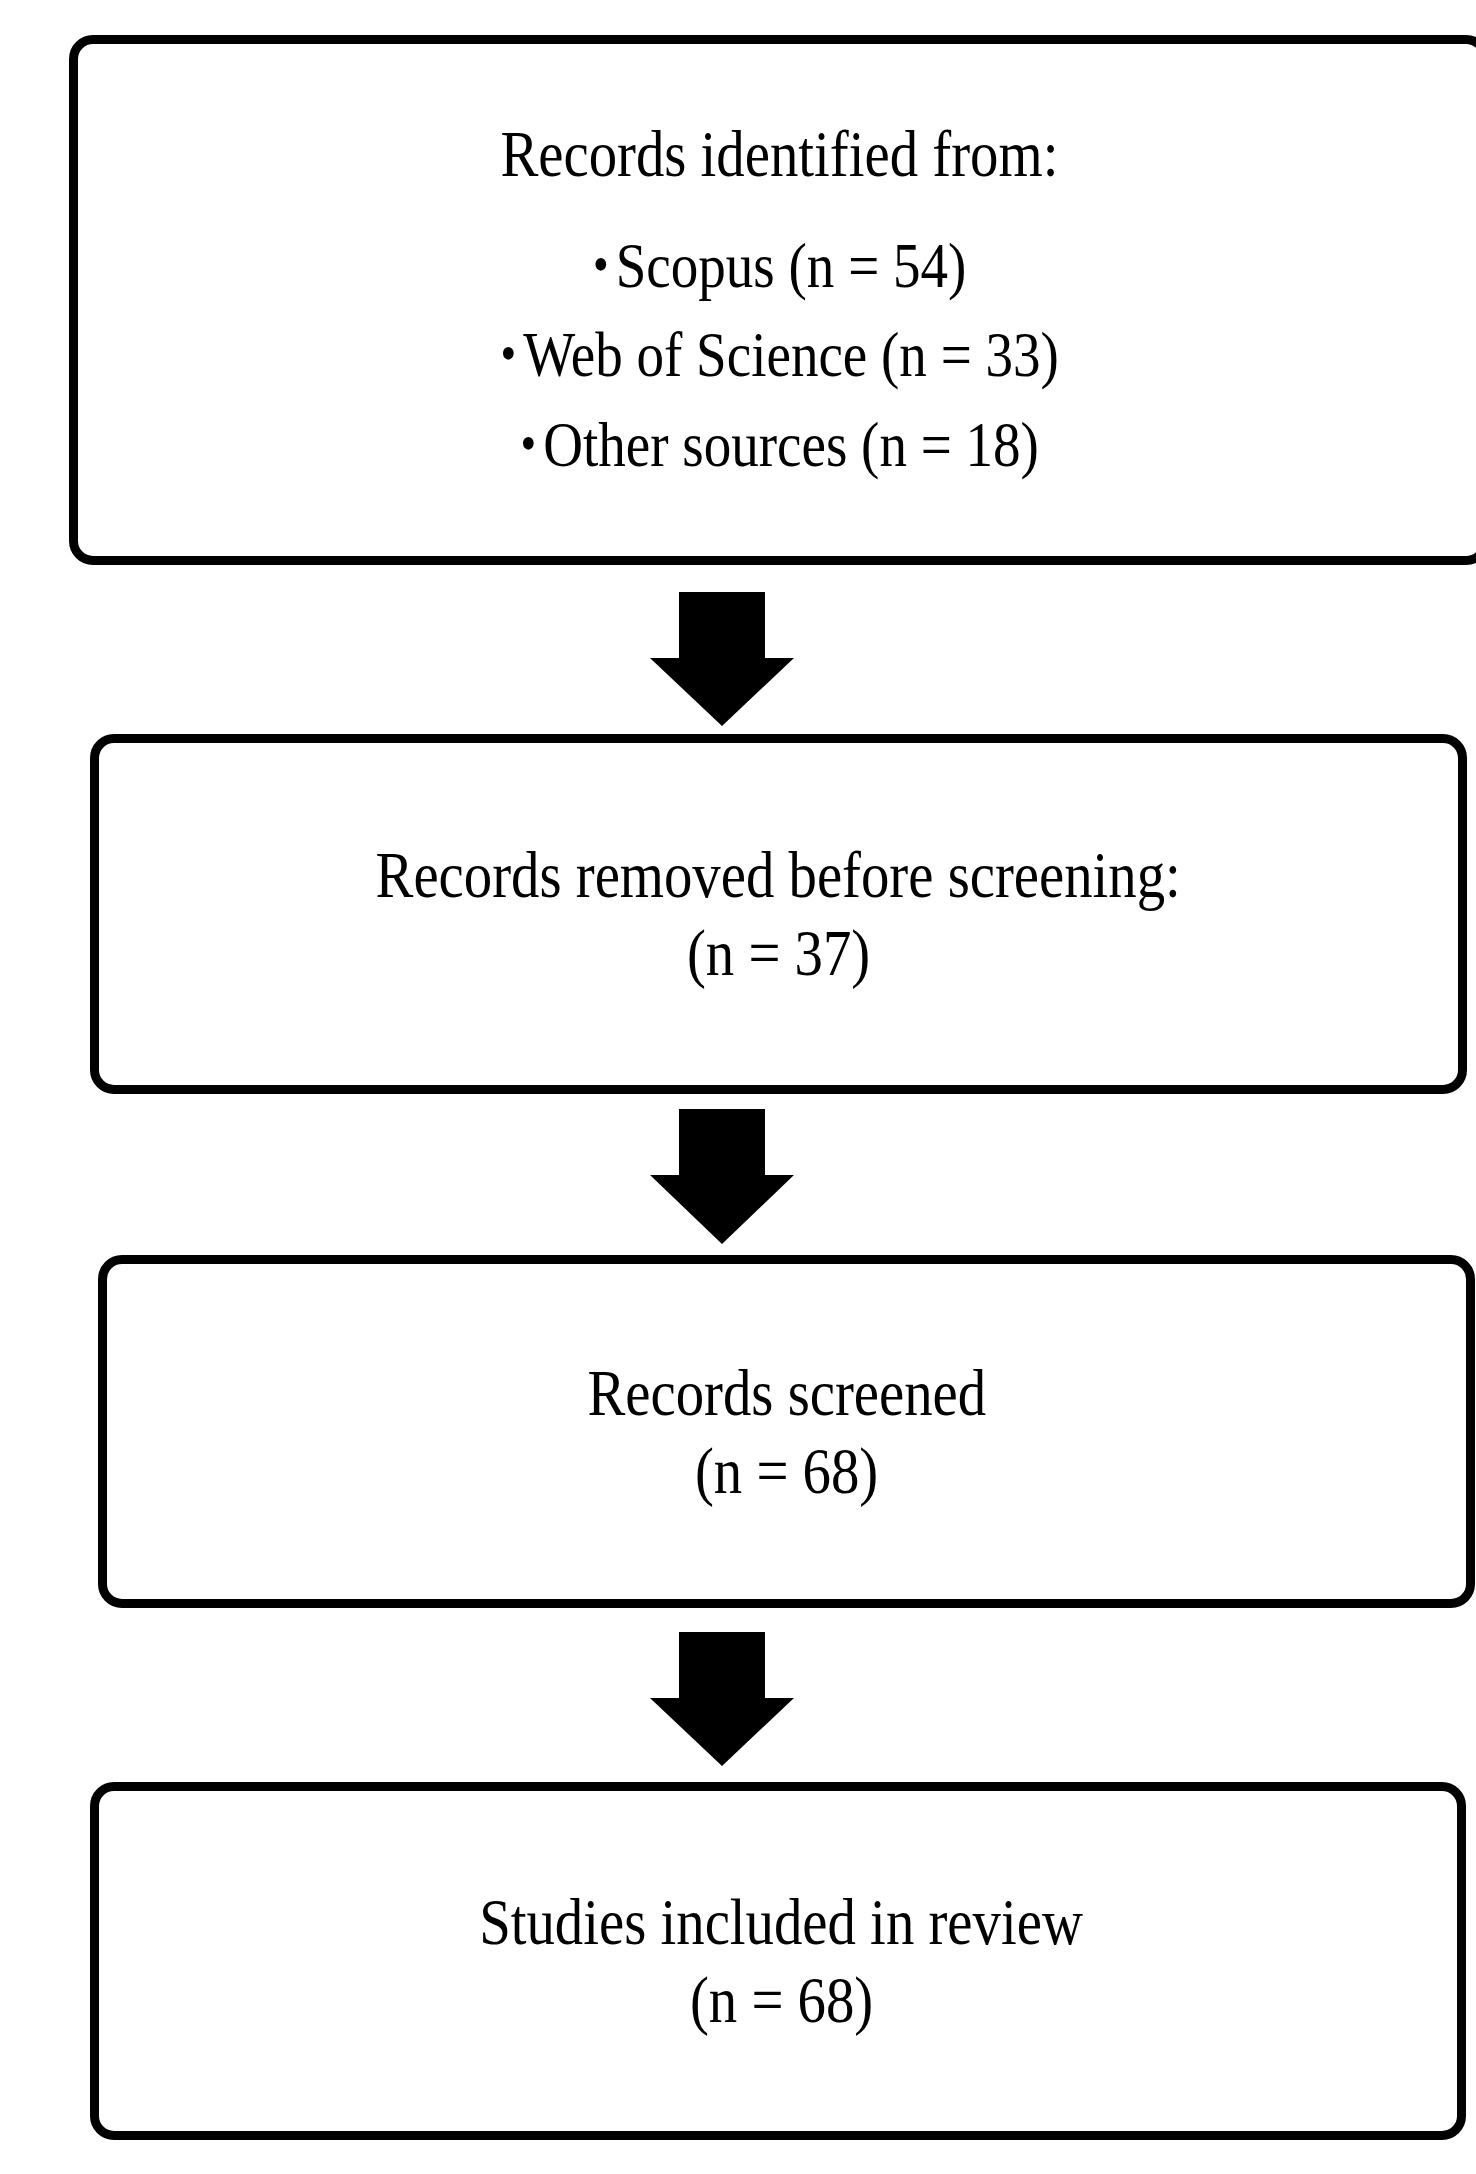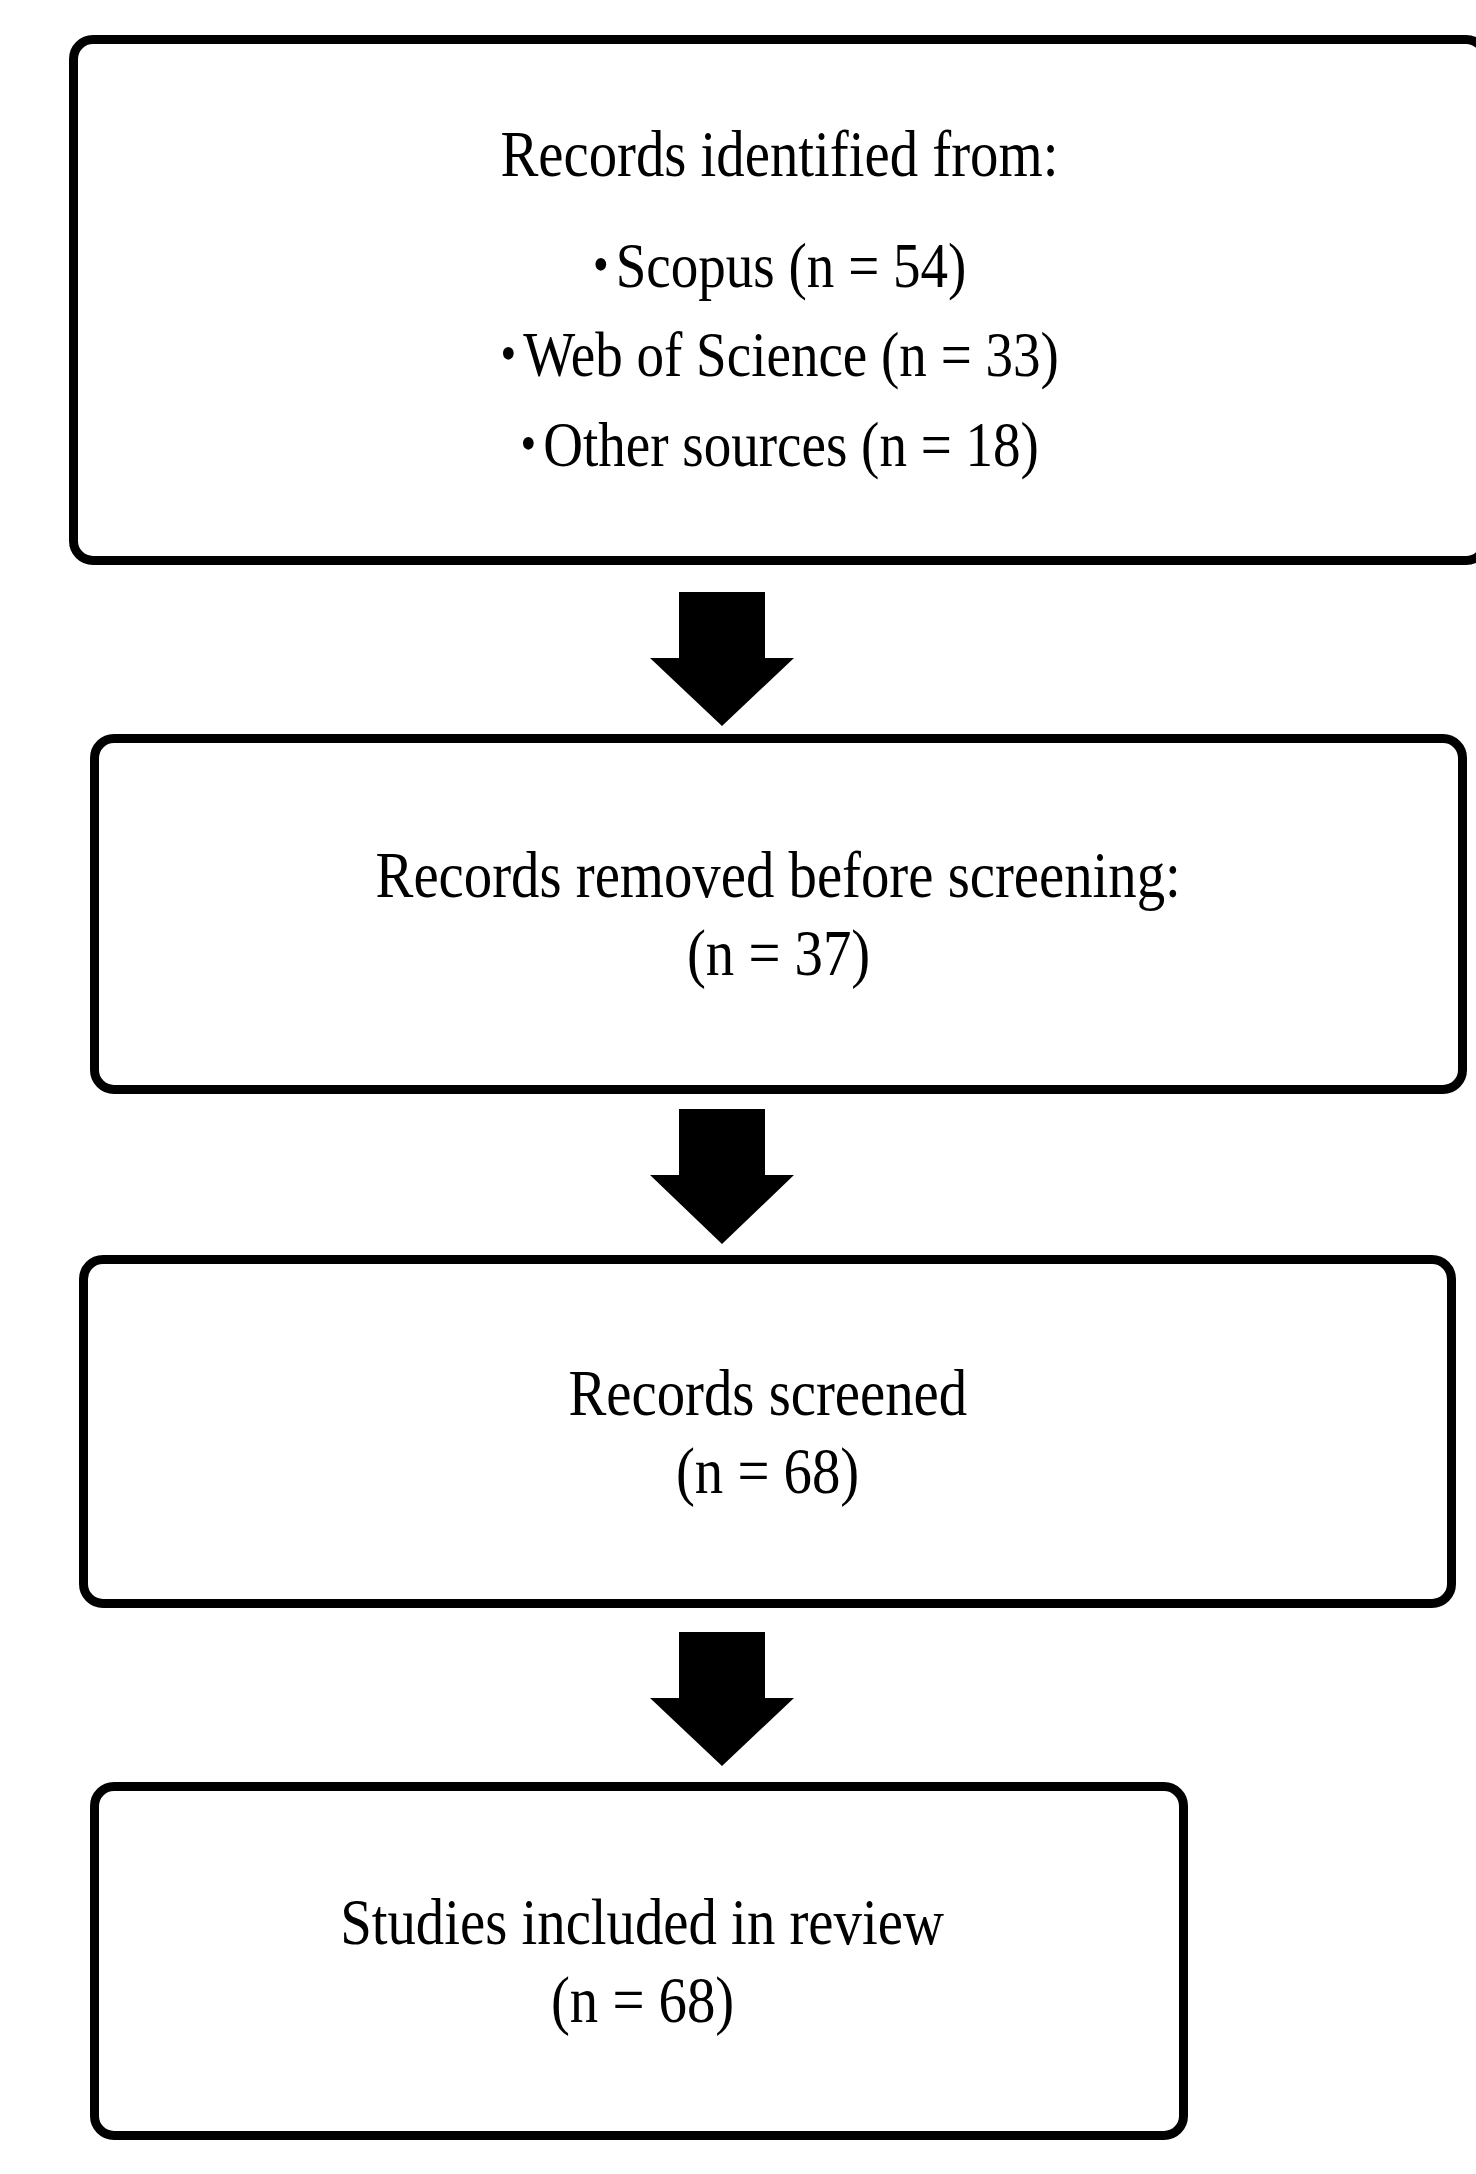--- a/index.html
+++ b/index.html
@@ -32,22 +32,22 @@
     display: flex;
     flex-direction: column;
     align-items: center;
     justify-content: center;
     text-align: center;
     margin-left: 45px;
   }
 
   .node-1 { left: 24px;  top: 35px;   width: 1421px; height: 530px; }
   .node-2 { left: 45px;  top: 734px;  width: 1377px; height: 360px; }
-  .node-3 { left: 34px;  top: 1255px; width: 1377px; height: 353px; }
-  .node-4 { left: 45px;  top: 1782px; width: 1098px; height: 358px; padding-left: 7px; }
+  .node-3 { left: 53px;  top: 1255px; width: 1377px; height: 353px; }
+  .node-4 { left: 45px;  top: 1782px; width: 1376px; height: 358px; padding-left: 7px; }
 
   
   .line {
     display: block;
     white-space: nowrap;
     line-height: 1.0;
     font-size: 64px;
     transform: scaleX(0.86);
     transform-origin: center center;
   }

